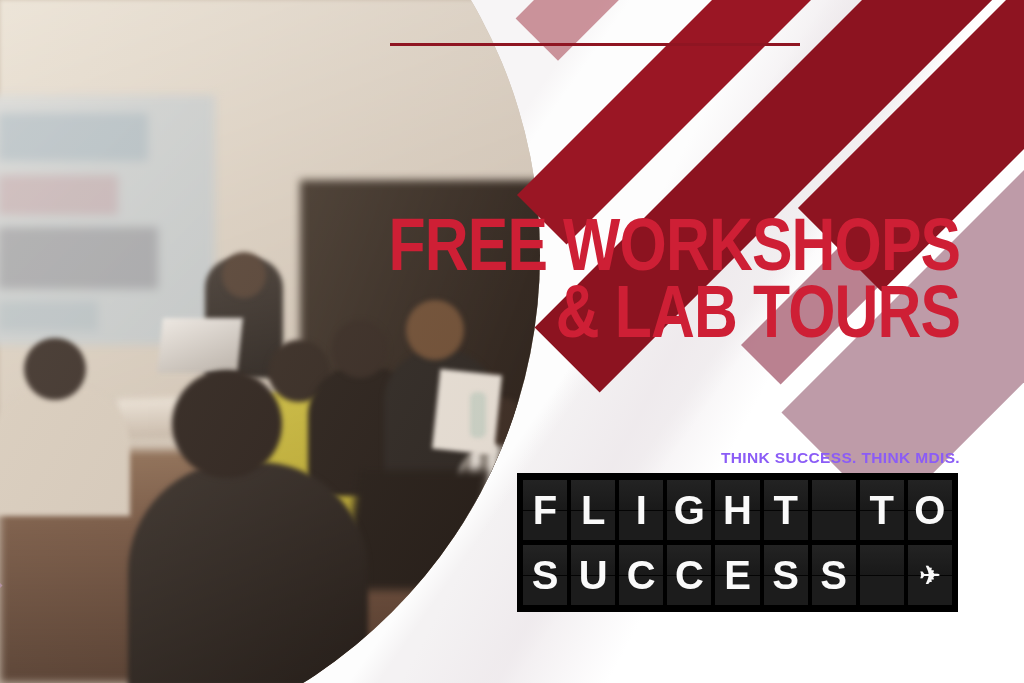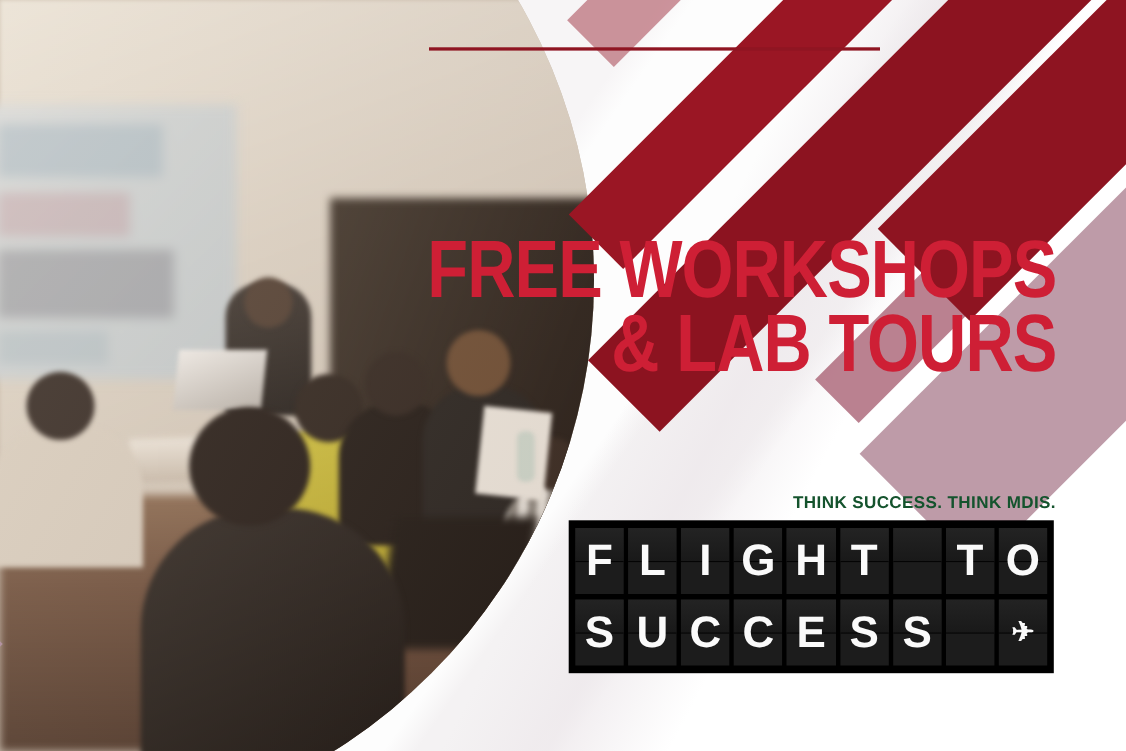--- a/index.html
+++ b/index.html
@@ -133,21 +133,21 @@
     letter-spacing:-1px;
     transform:scaleX(.82);
     transform-origin:100% 0;
     white-space:nowrap;
   }
   .headline .l1,.headline .l2{display:block;}
 
   
   .tagline{
     position:absolute; right:64px; top:449px;
-    color:#14532d;
+    color:#8b5cf6;
     font-size:15.5px;
     font-weight:700;
     letter-spacing:.35px;
     white-space:nowrap;
     margin-left:29px;
   }
 
   
   .board{
     position:absolute;

